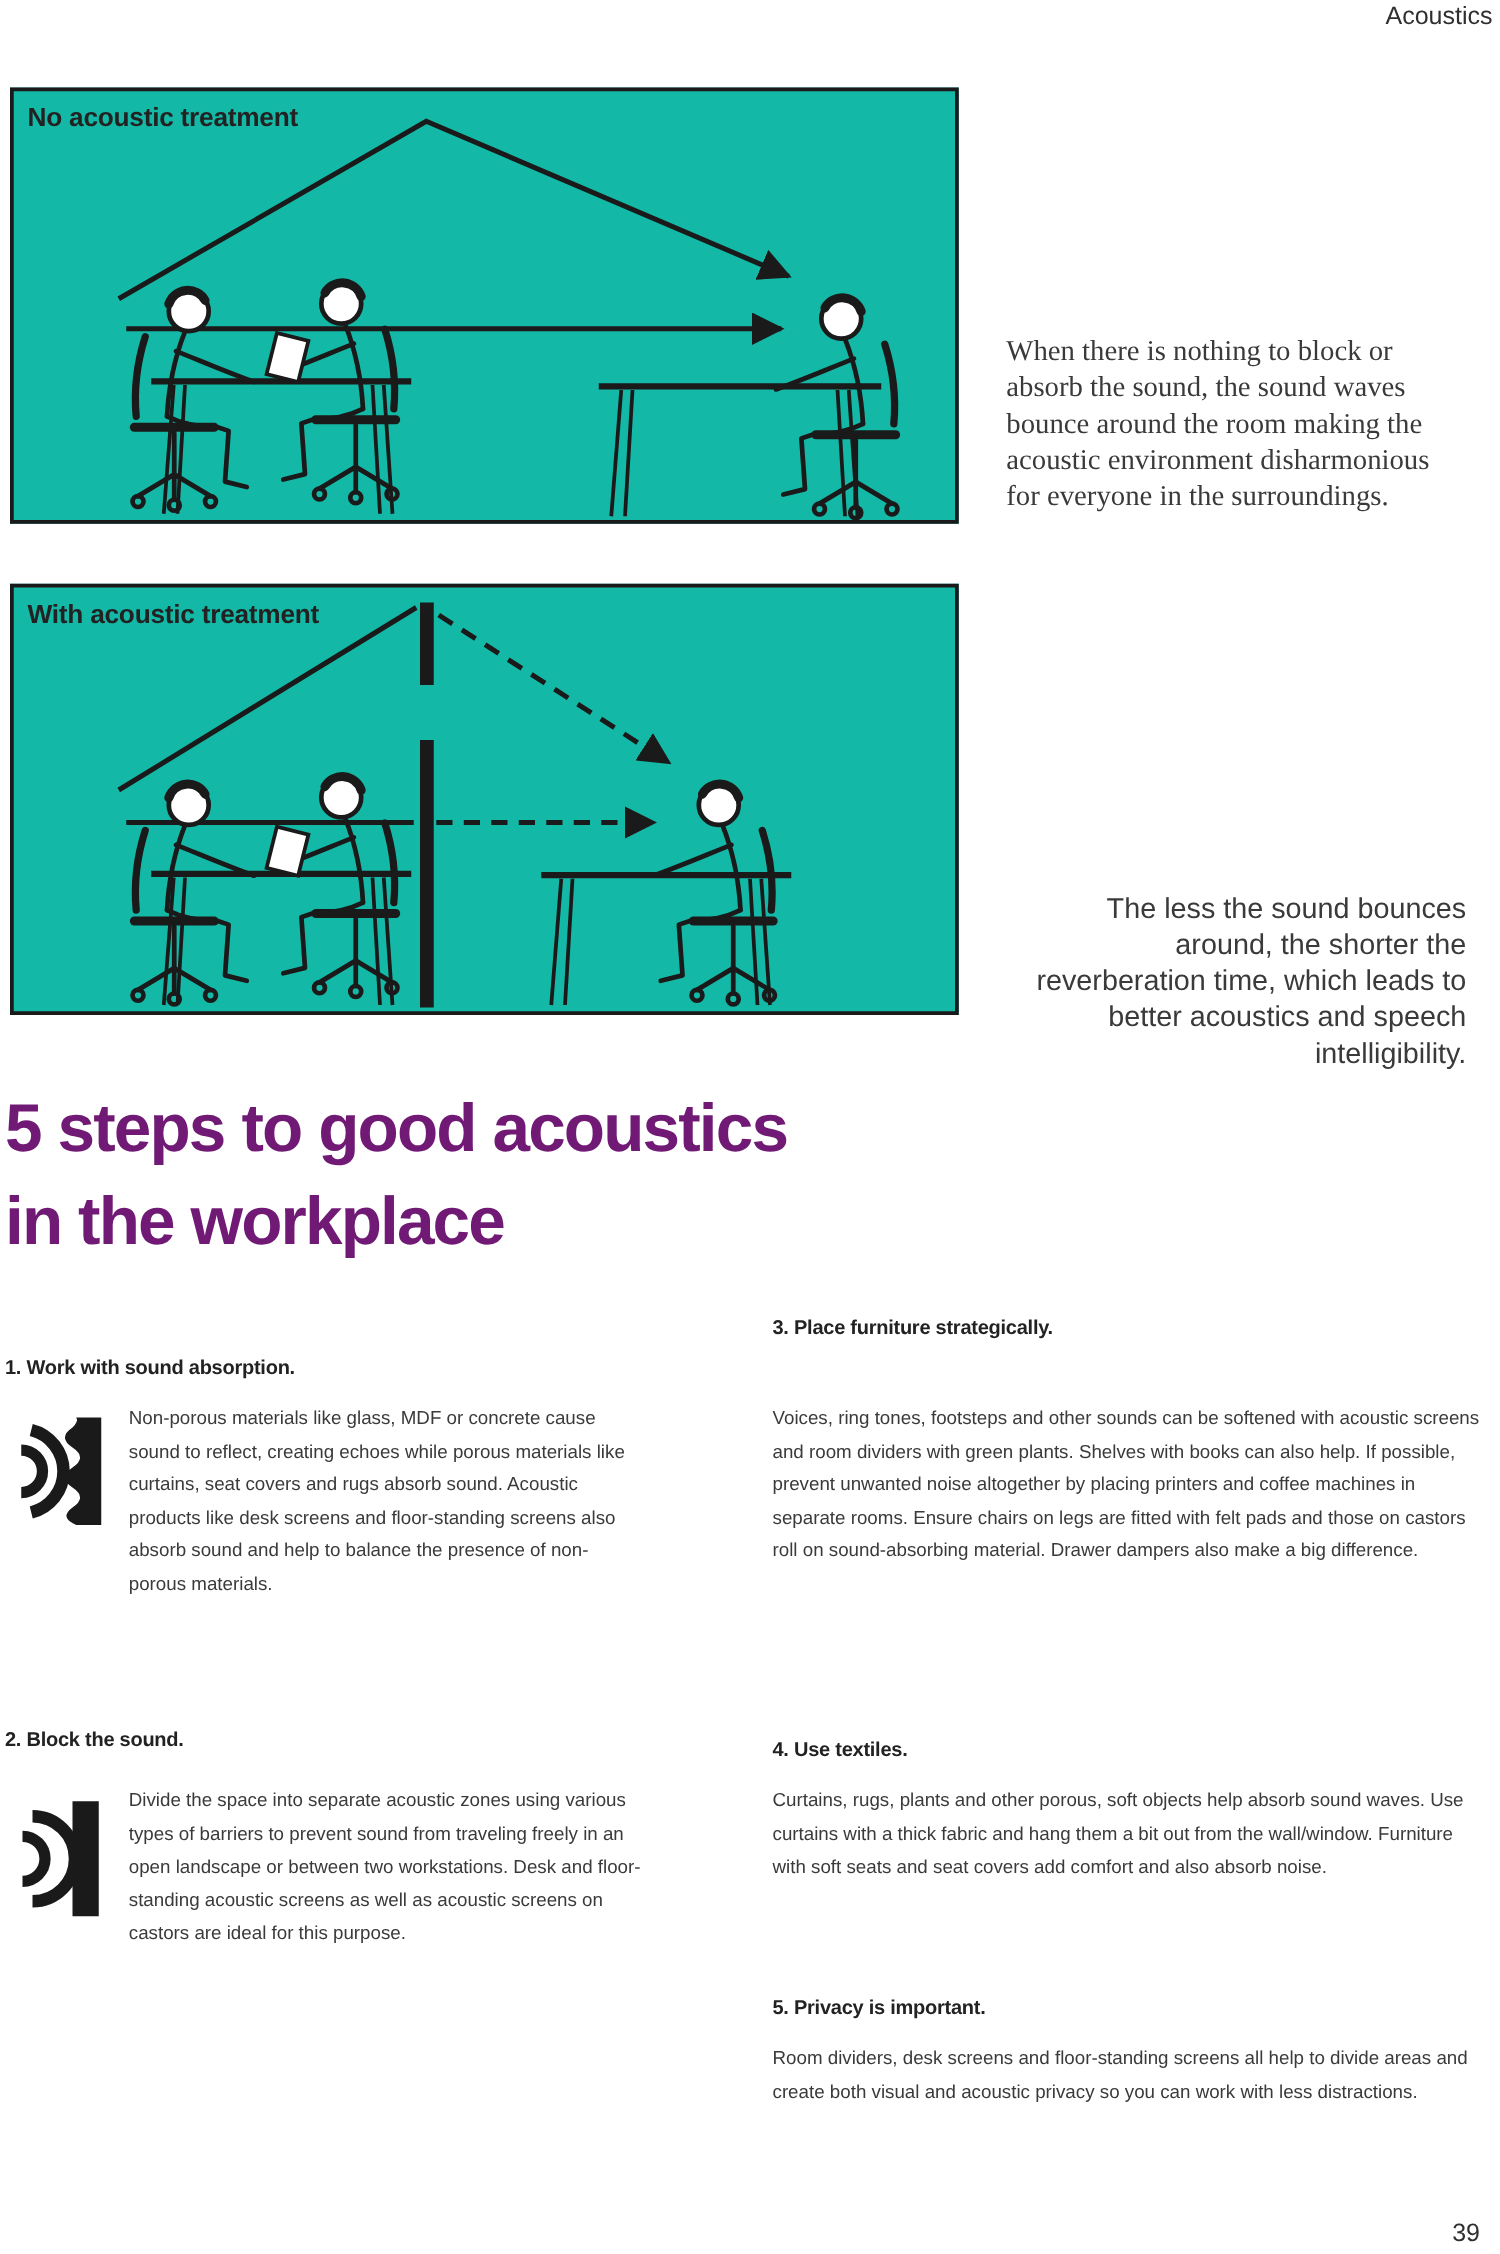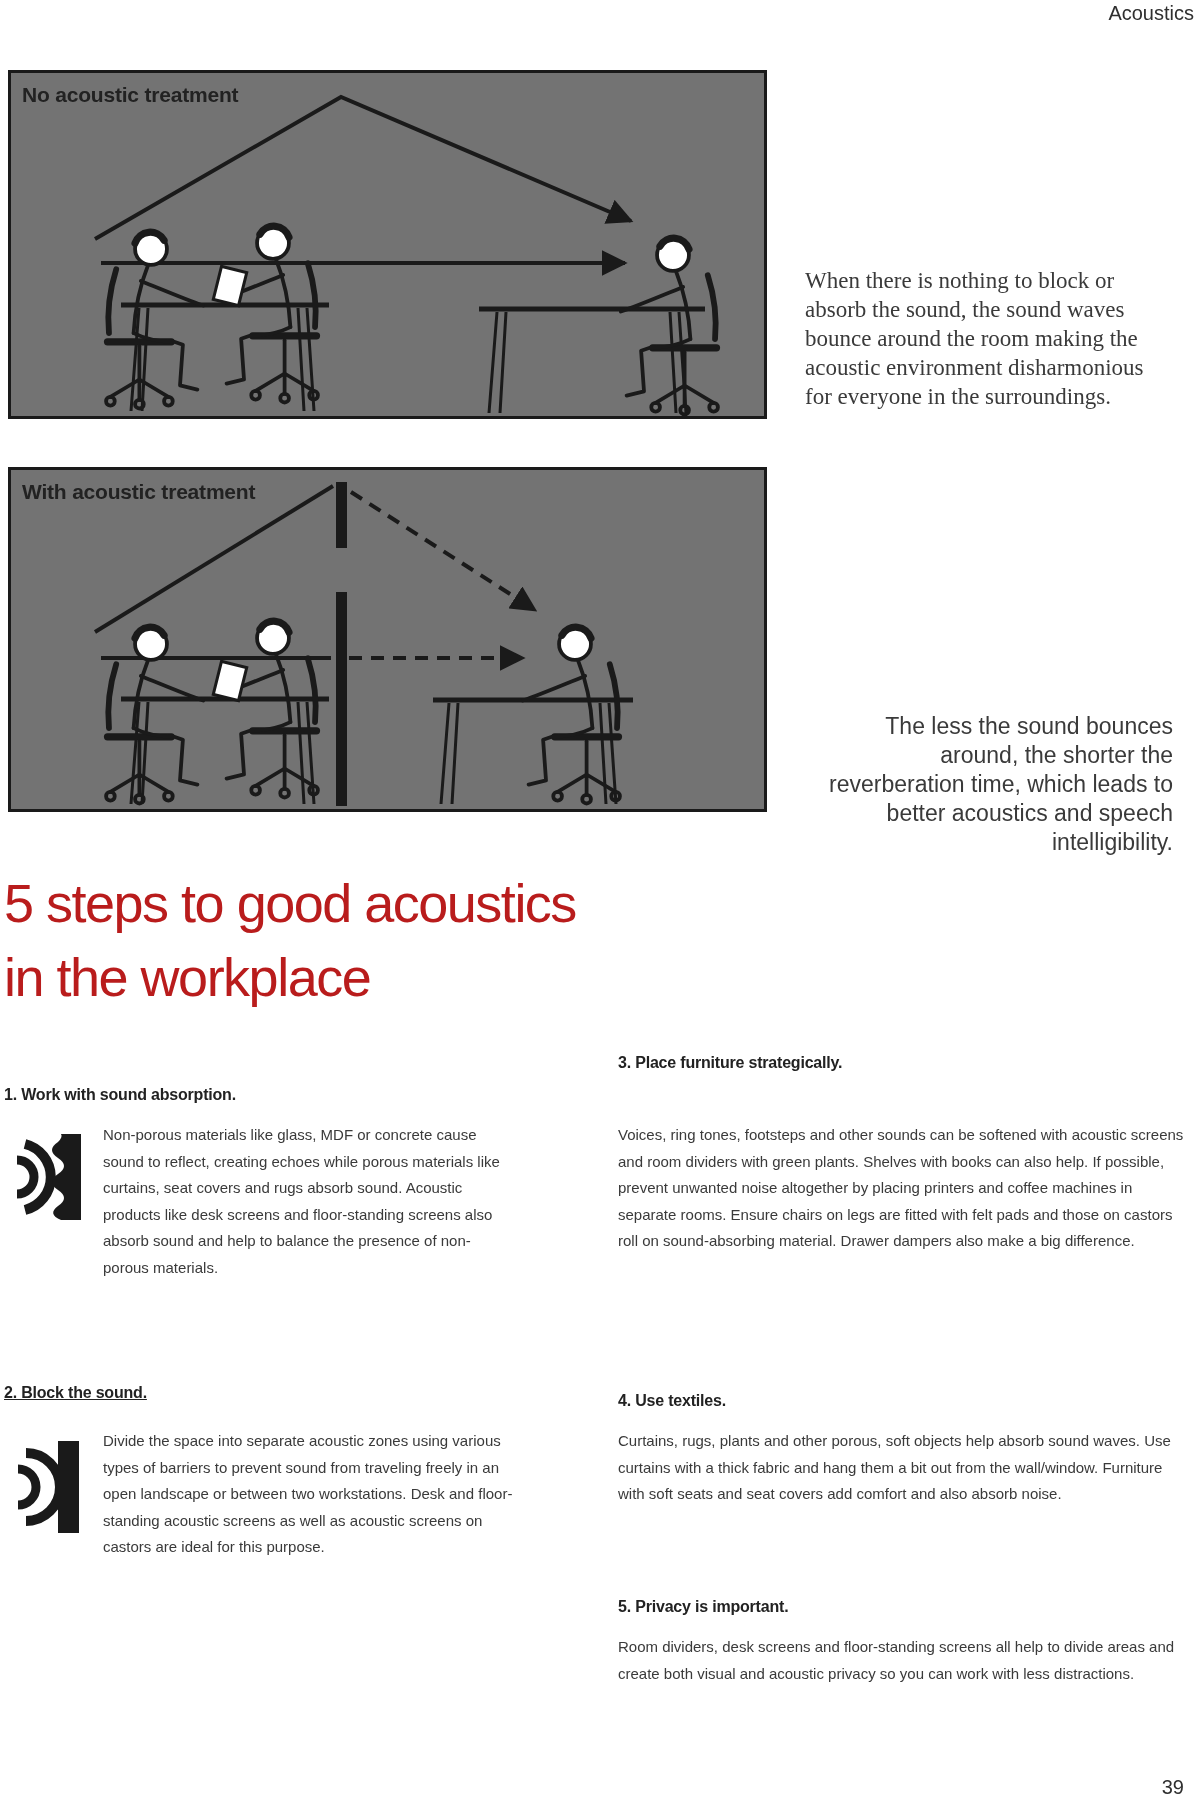--- a/index.html
+++ b/index.html
@@ -4,39 +4,39 @@
 <style>
   html,body{margin:0;padding:0;background:#ffffff;}
   body{
     position:relative;width:1200px;height:1803px;
     font-family:"Liberation Sans","DejaVu Sans",sans-serif;
     color:#3a3a3a;overflow:hidden;
   }
   .hdr{position:absolute;top:2px;right:6px;font-size:20px;color:#2f2f2f;}
   .pagenum{position:absolute;top:1776px;right:16px;font-size:20px;color:#2f2f2f;}
 
-  .fig{position:absolute;left:8px;width:759px;border:3px solid #1a1a1a;background:#737373;box-sizing:border-box;}
+  .fig{position:absolute;left:8px;width:759px;border:3px solid #1a1a1a;background:#14b8a6;box-sizing:border-box;}
   #fig1{top:70px;height:349px;}
   #fig2{top:467px;height:345px;}
   .fig svg.scene{position:absolute;left:0;top:0;width:100%;height:100%;}
   .fig-label{position:absolute;top:10px;left:11px;font-size:21px;font-weight:bold;color:#222;letter-spacing:-0.2px;}
 
   .cap{position:absolute;left:805px;width:368px;font-size:23px;line-height:29px;color:#3a3a3a;}
   #cap1{top:266px;font-family:Liberation Serif, serif;}
   #cap2{top:712px;text-align:right;}
 
   .h1{
     position:absolute;left:4px;top:866px;width:760px;
-    font-size:54px;line-height:74px;font-weight:normal;color:#b91c1c;letter-spacing:-1.5px;
+    font-size:54px;line-height:74px;font-weight:bold;color:#701a75;letter-spacing:-1.5px;
   }
 
   .step-title{position:absolute;font-size:16px;font-weight:bold;color:#222;letter-spacing:-0.2px;}
   .step-body{position:absolute;font-size:15px;line-height:26.5px;color:#3a3a3a;}
   #t1{left:4px;top:1086px;}   #b1{left:103px;top:1122px;width:412px;}
-  #t2{left:4px;top:1384px;text-decoration:underline;}   #b2{left:103px;top:1428px;width:412px;}
+  #t2{left:4px;top:1384px;}   #b2{left:103px;top:1428px;width:412px;}
   #t3{left:618px;top:1054px;} #b3{left:618px;top:1122px;width:567px;}
   #t4{left:618px;top:1392px;} #b4{left:618px;top:1428px;width:567px;}
   #t5{left:618px;top:1598px;text-align:center;} #b5{left:618px;top:1634px;width:567px;}
 
   .step-icon{position:absolute;}
   #icon1{left:12px;top:1133px;}
   #icon2{left:14px;top:1440px;}
 </style>
 </head>
 <body>

